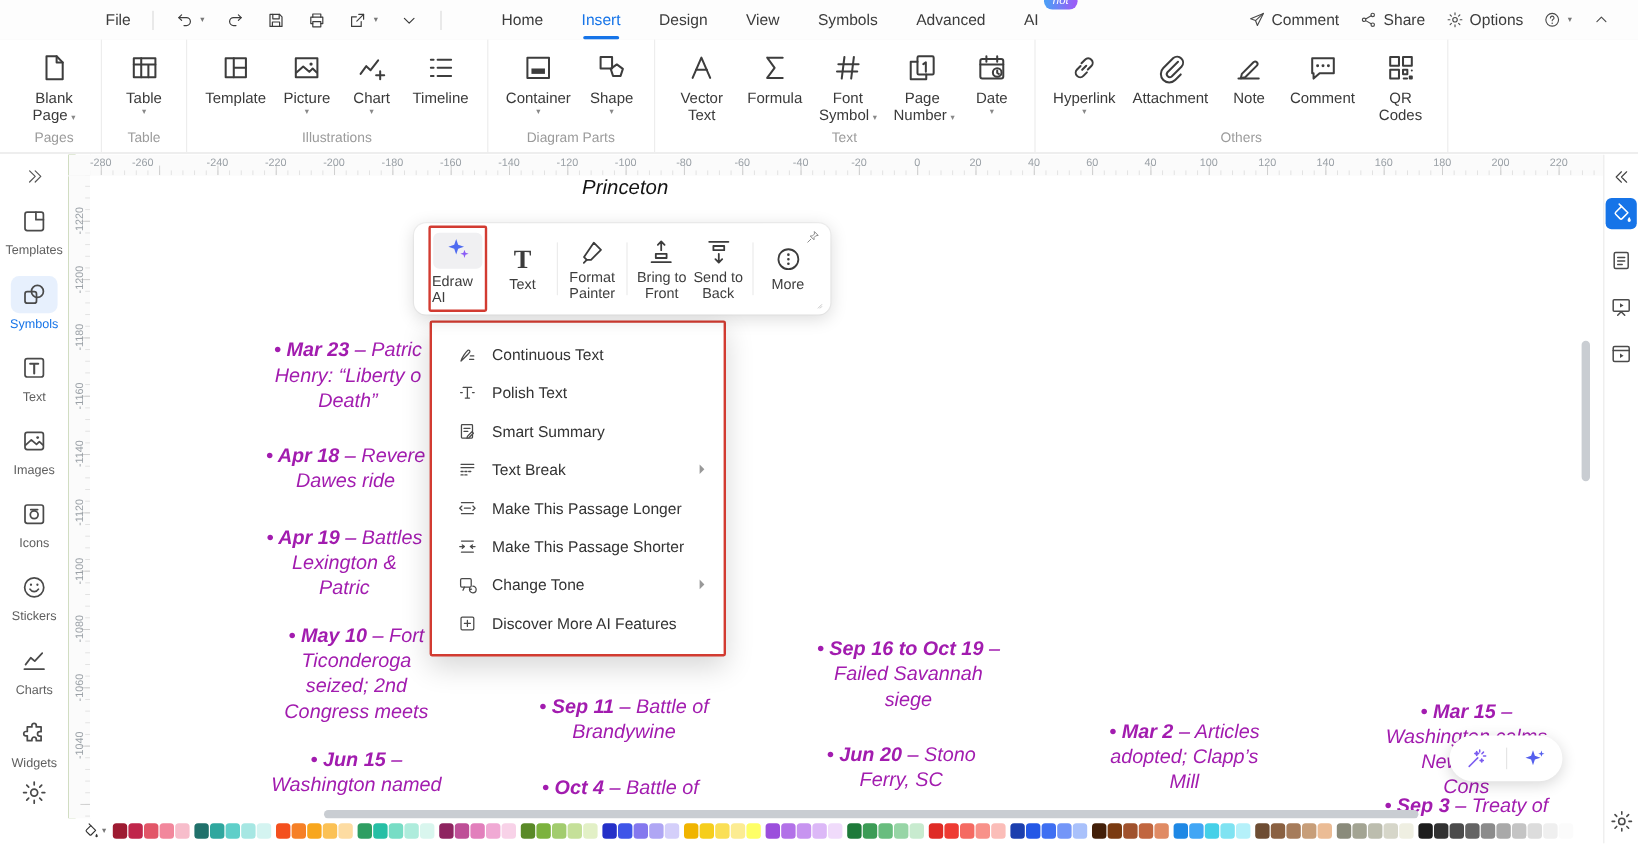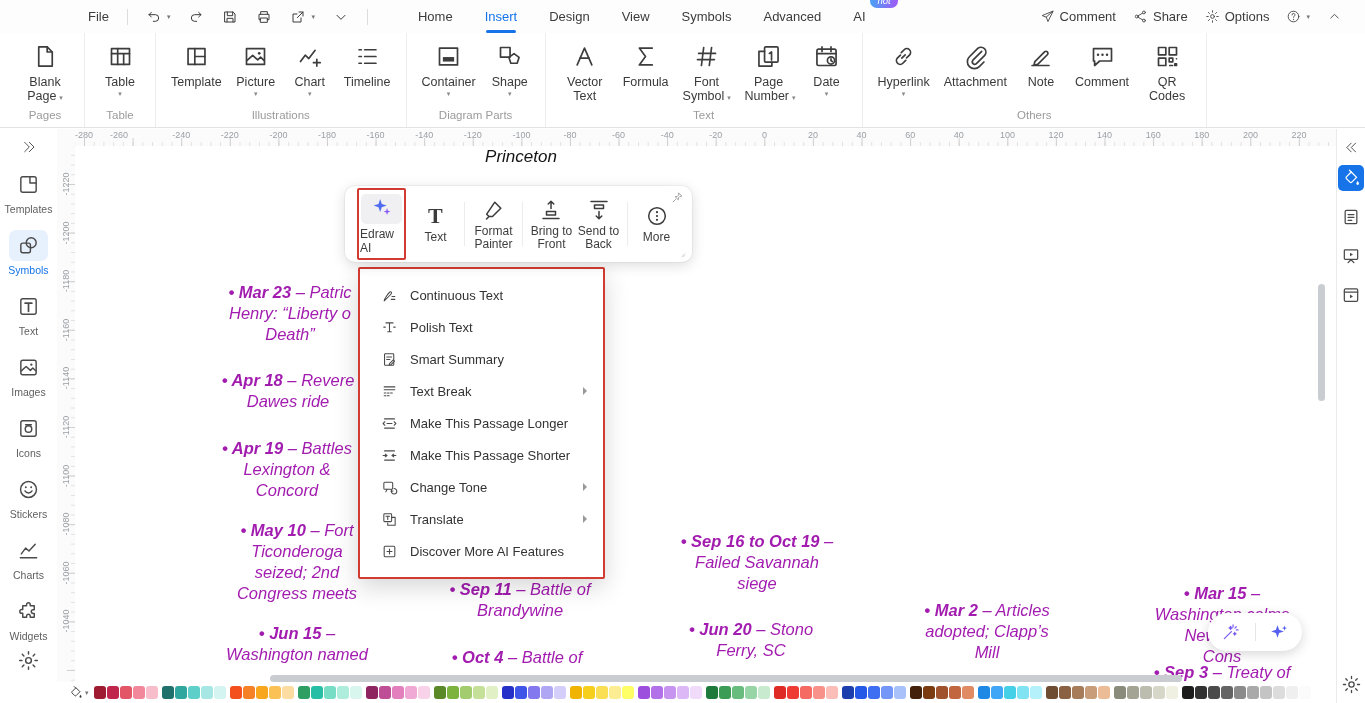--- a/index.html
+++ b/index.html
@@ -732,31 +732,20 @@
                   <path d="M14.5 17.3a3.9 3.9 0 1 0 3.9-3.9"></path>
                   <path d="M14.8 15l-.3 2.5 2.4-.6"></path>
                 </svg>
               </span>
               <span>Change Tone</span>
               <span class="marrow"></span>
             </div>
             <div class="mitem">
               <span class="ic" style="width: 17px; height: 17px;">
                 <svg viewBox="0 0 24 24">
-                  <rect x="4" y="4" width="11" height="11" rx="1.2"></rect>
-                  <path d="M7 7.5h5M9.5 7.5V12"></path>
-                  <path d="M15 9h5v11H9.5v-3"></path>
-                </svg>
-              </span>
-              <span>Translate</span>
-              <span class="marrow"></span>
-            </div>
-            <div class="mitem">
-              <span class="ic" style="width: 17px; height: 17px;">
-                <svg viewBox="0 0 24 24">
                   <rect x="4.5" y="4.5" width="15" height="15" rx="1.5"></rect>
                   <path d="M12 8.5v7M8.5 12h7"></path>
                 </svg>
               </span>
               <span>Discover More AI Features</span>
             </div>
           </div>
         <div class="aipill" id="aipill">
             <span class="ic wand" style="width: 20px; height: 20px;">
               <svg viewBox="0 0 24 24">
@@ -779,21 +768,21 @@
             <div>Henry: “Liberty o</div>
             <div>Death”</div>
           </div>
           <div class="note" style="left: 213px; top: 224px;">
             <div class="nline"><span class="nb">Apr 18</span><span> – Revere</span></div>
             <div>Dawes ride</div>
           </div>
           <div class="note" style="left: 212px; top: 292px;">
             <div class="nline"><span class="nb">Apr 19</span><span> – Battles</span></div>
             <div>Lexington &amp;</div>
-            <div>Concord</div>
+            <div>Patric</div>
           </div>
           <div class="note" style="left: 222px; top: 374px;">
             <div class="nline"><span class="nb">May 10</span><span> – Fort</span></div>
             <div>Ticonderoga</div>
             <div>seized; 2nd</div>
             <div>Congress meets</div>
           </div>
           <div class="note" style="left: 222px; top: 477px;">
             <div class="nline"><span class="nb">Jun 15</span><span> –</span></div>
             <div>Washington named</div>

